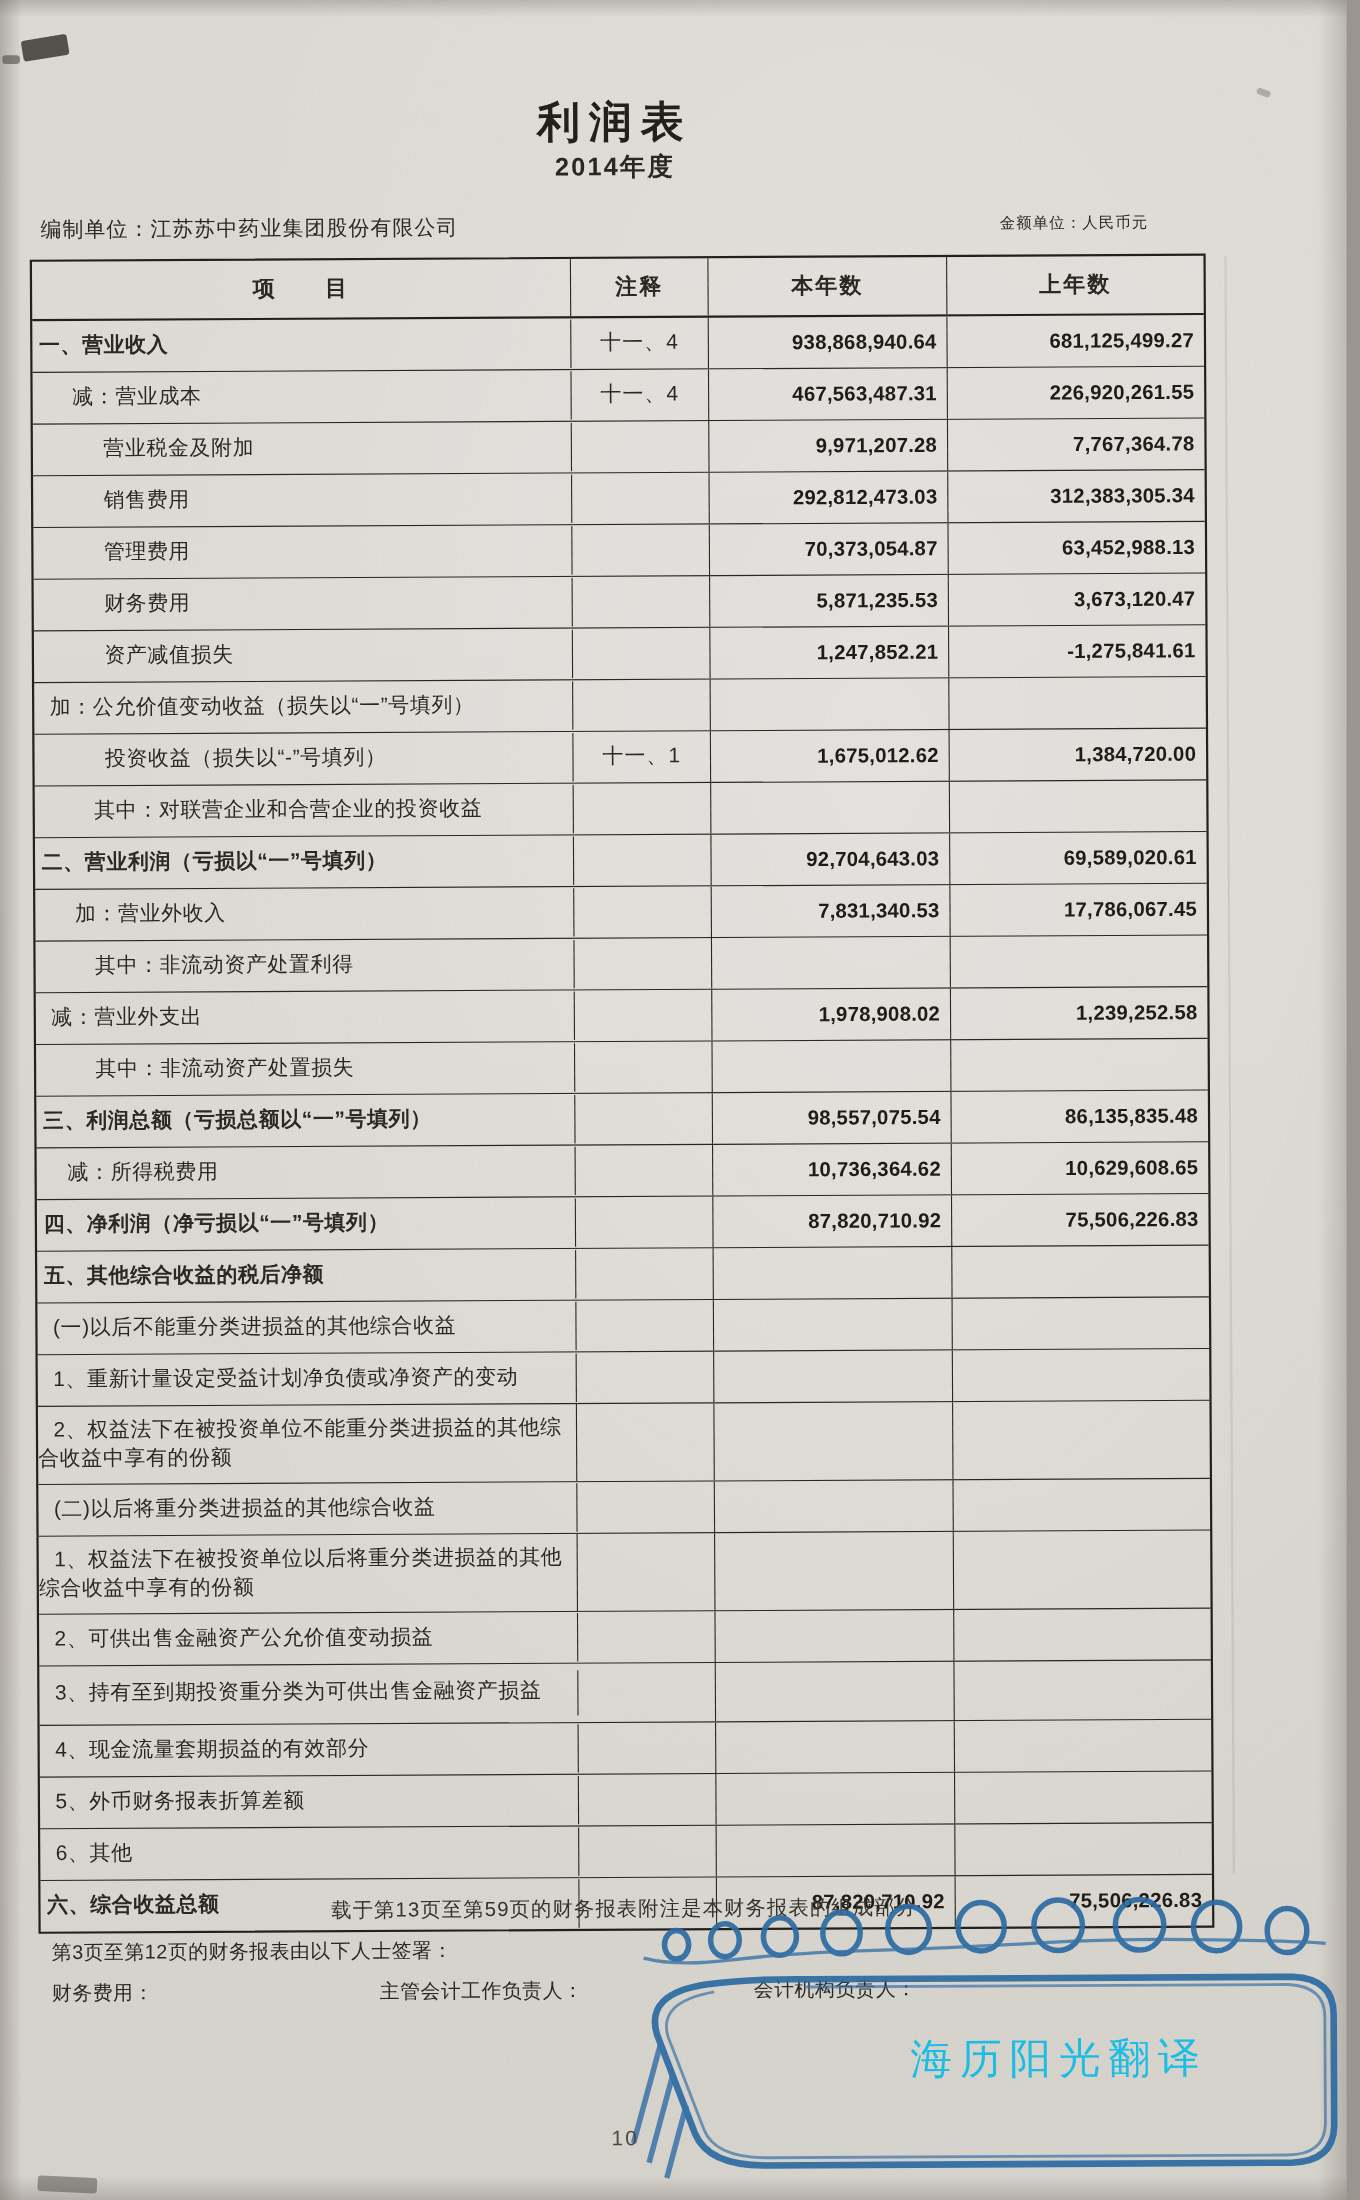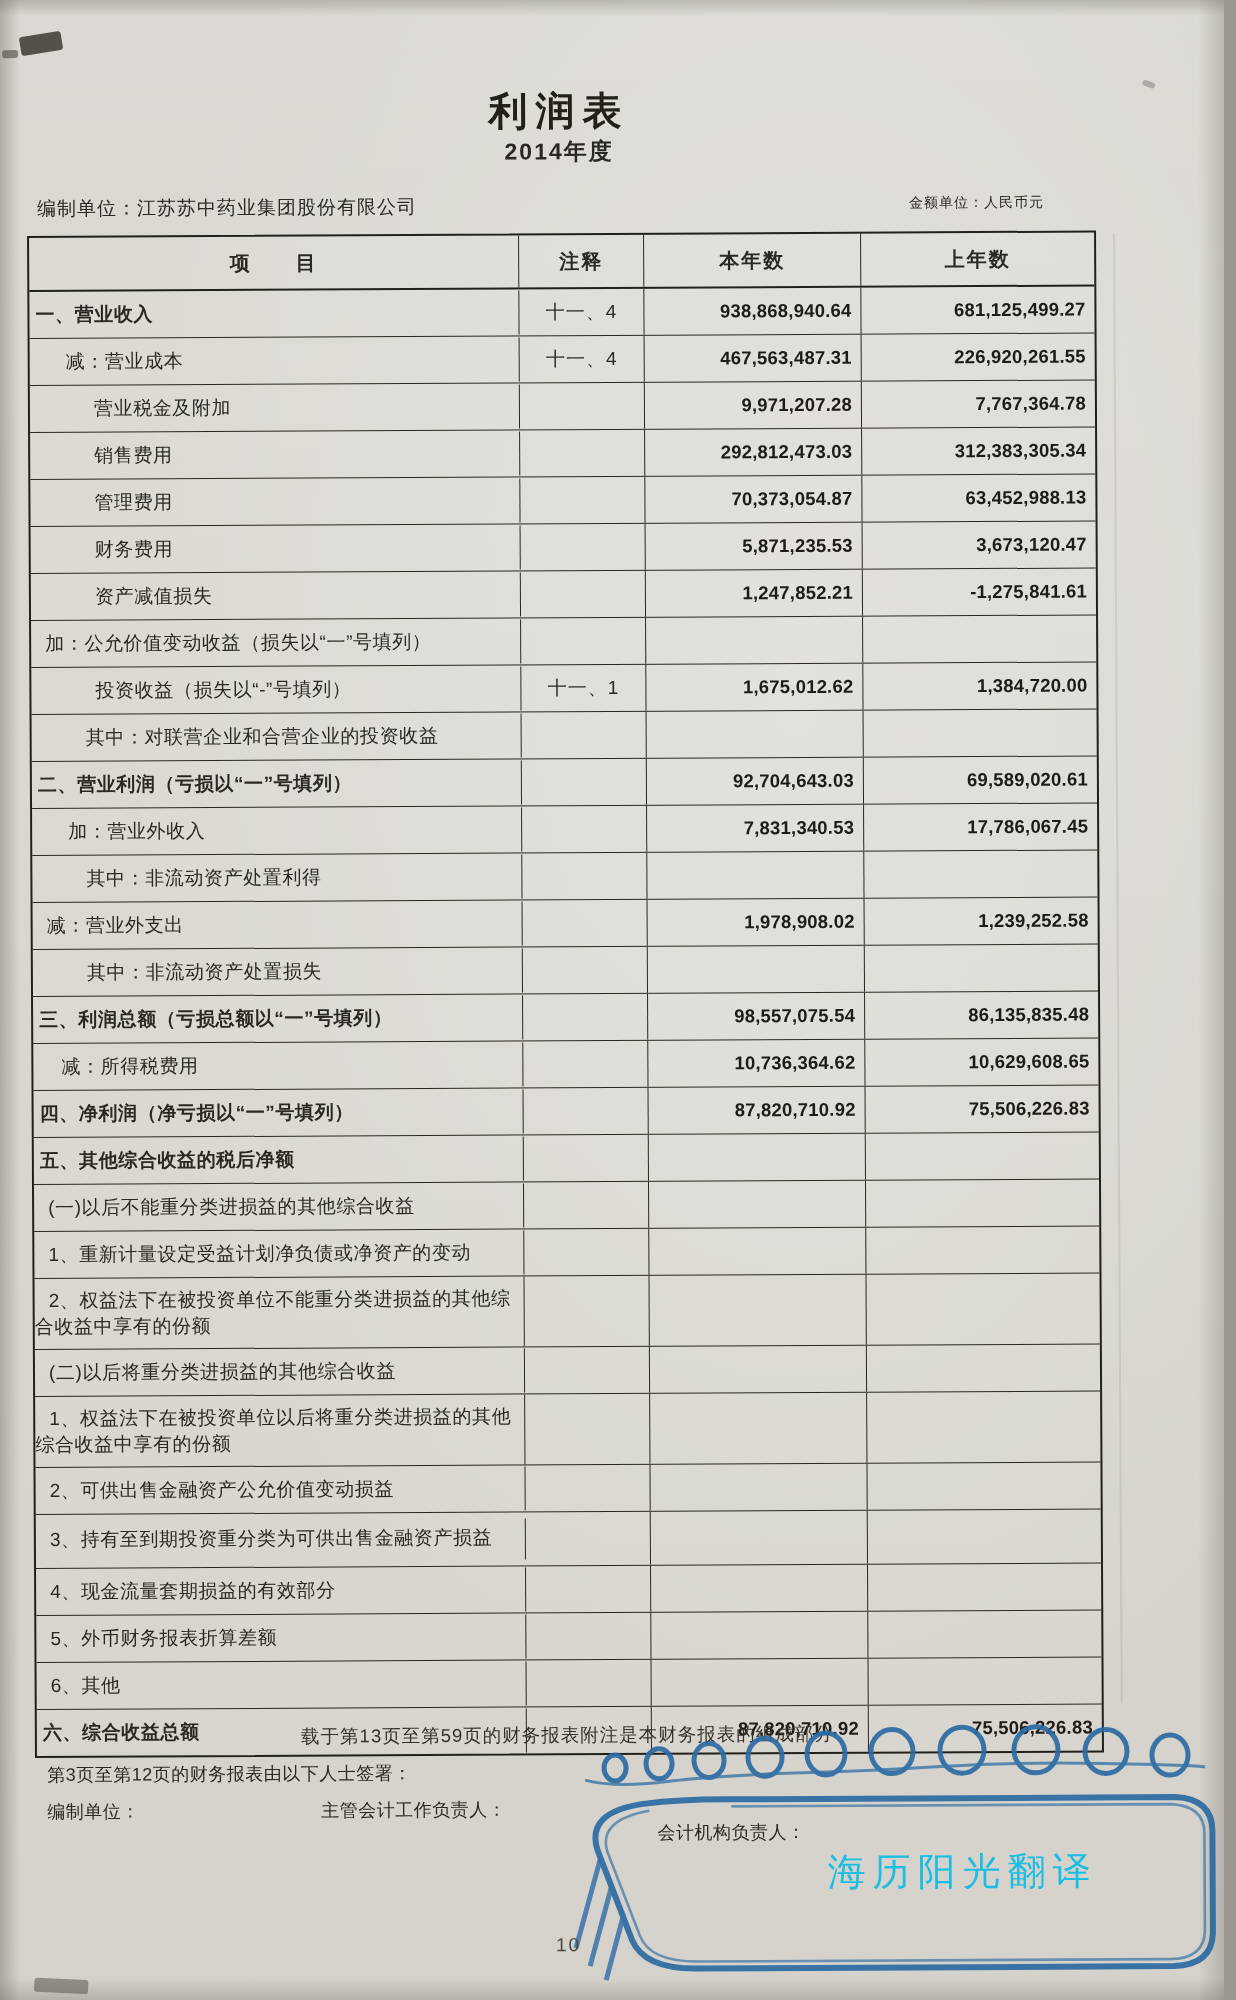--- a/index.html
+++ b/index.html
@@ -45,21 +45,21 @@
     color:#1f1c17;letter-spacing:.2px;}
   .thead .c{justify-content:center;font-size:20px;letter-spacing:2px;padding:0;}
   .trow.bold .c-item{font-weight:700;}
   .trow.clip{height:53px;overflow:hidden;align-items:start;}
   .trow.clip .c-item{padding-top:6px;}
 
   .footnote{position:absolute;left:30px;top:1722px;width:1065px;text-align:center;
     font-size:18.5px;letter-spacing:1px;color:#35322b;}
   .sig-intro{position:absolute;left:42px;top:1760px;font-size:18px;letter-spacing:.5px;}
   .sig{position:absolute;top:1797px;font-size:18px;letter-spacing:.5px;}
-  .sig-1{left:42px;} .sig-2{left:316px;} .sig-3{left:652px;margin-top:24px;}
+  .sig-1{left:42px;} .sig-2{left:340px;} .sig-3{left:680px;}
 
   .stamp-svg{position:absolute;left:540px;top:1708px;width:696px;height:292px;}
   .watermark{position:absolute;left:712px;top:1848px;width:490px;text-align:center;
     font-size:38px;letter-spacing:7px;color:#1cbde2;font-weight:500;}
   .page-num{position:absolute;left:30px;top:1934px;width:1065px;text-align:center;
     font-size:19px;color:#4c4840;letter-spacing:2px;}
 </style>
 </head>
 <body>
 
@@ -263,21 +263,21 @@
         <div class="c c-item" style="text-indent: 6px;">六、综合收益总额</div>
         <div class="c c-note"></div>
         <div class="c c-num">87,820,710.92</div>
         <div class="c c-num">75,506,226.83</div>
       </div>
         </div>
     </div>
 
     <div class="footnote">载于第13页至第59页的财务报表附注是本财务报表的组成部分</div>
     <div class="sig-intro">第3页至第12页的财务报表由以下人士签署：</div>
-    <div class="sig sig-1">编制单位：</div>
+    <div class="sig sig-1">财务费用：</div>
     <div class="sig sig-2">主管会计工作负责人：</div>
     <div class="sig sig-3">会计机构负责人：</div>
 
     <svg class="stamp-svg" viewBox="0 0 696 292" fill="none">
       <g stroke="#2c6ba3" stroke-width="5" opacity="0.92">
         <path d="M40,72 Q70,80 120,74 T 250,66 T 400,60 T 560,58 T 660,62" stroke-width="3" opacity="0.8"></path>
         <ellipse cx="70" cy="60" rx="11" ry="13"></ellipse>
         <ellipse cx="114" cy="56" rx="13" ry="15"></ellipse>
         <ellipse cx="164" cy="53" rx="15" ry="17"></ellipse>
         <ellipse cx="220" cy="50" rx="17" ry="19"></ellipse>

